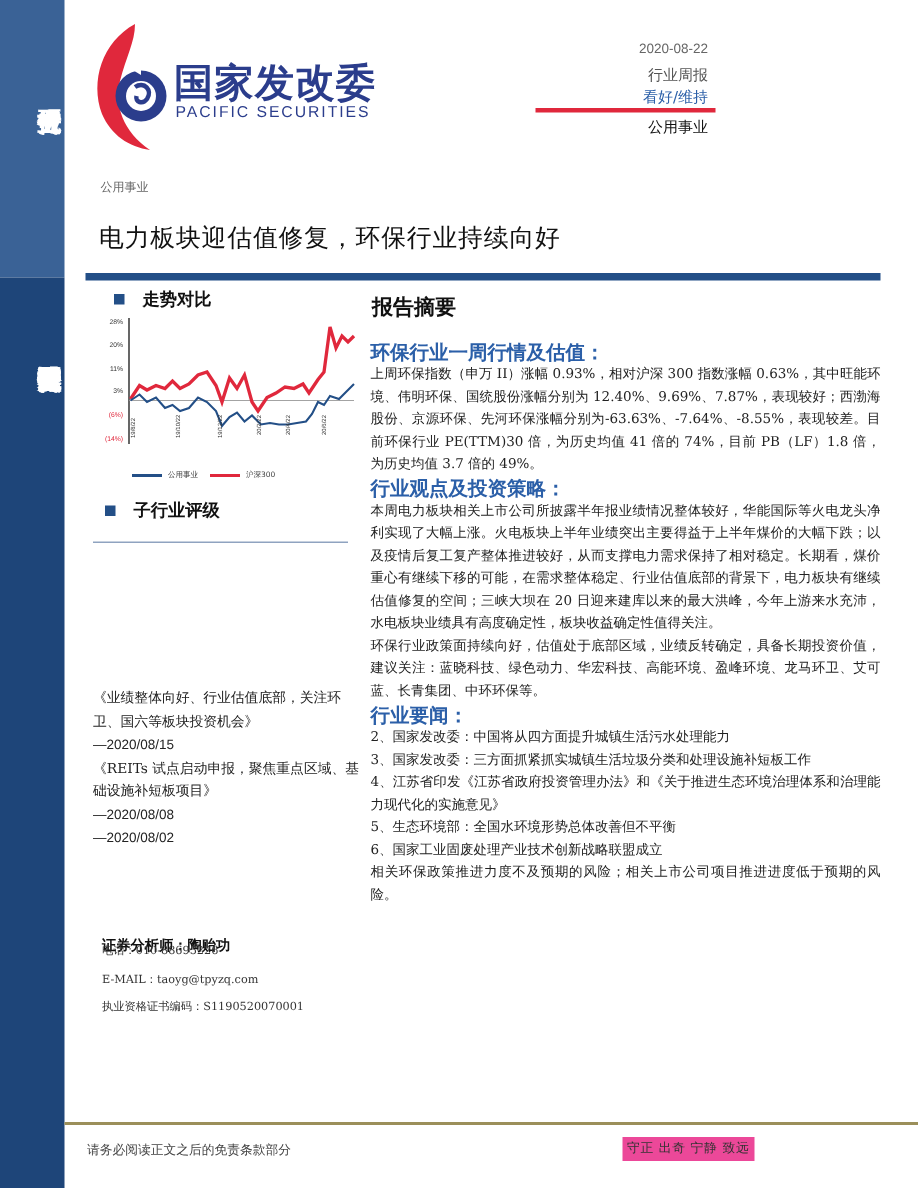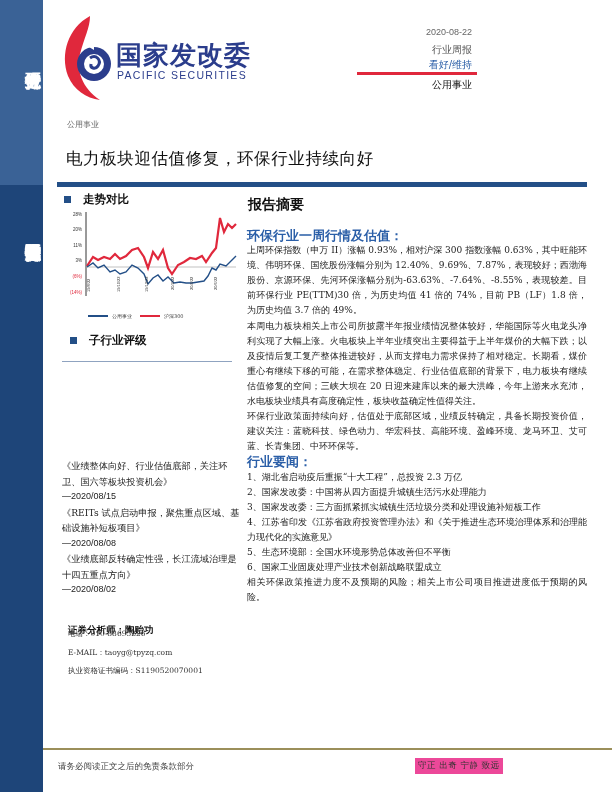--- a/index.html
+++ b/index.html
@@ -72,21 +72,21 @@
 <div class="hdr-date">2020-08-22</div>
 <div class="hdr-type">行业周报</div>
 <div class="hdr-rating">看好/维持</div>
 <div class="hdr-redline"></div>
 <div class="hdr-sector">公用事业</div>
 
 <div class="crumb">公用事业</div>
 <div class="title">电力板块迎估值修复，环保行业持续向好</div>
 <div class="title-bar"></div>
 
-<div class="sec-head" style="left:64px; top:192px;">
+<div class="sec-head" style="left:76px; top:192px;">
   <span class="sq"></span><span>走势对比</span>
 </div>
 
 <svg class="chart" viewBox="0 0 180 90">
 
   <line x1="26" y1="2" x2="26" y2="86" stroke="#000" stroke-width="0.8"></line>
   <g font-size="4.5" font-family="Liberation Sans, sans-serif" text-anchor="end">
     <text x="22" y="6" fill="#333">28%</text>
     <text x="22" y="21" fill="#333">20%</text>
     <text x="22" y="37" fill="#333">11%</text>
@@ -120,38 +120,37 @@
 <div class="sec-head" style="left:70px; top:333px;">
   <span class="sq"></span><span>子行业评级</span>
 </div>
 <div class="divider-l"></div>
 
 <div class="refs">
   <div>《业绩整体向好、行业估值底部，关注环卫、国六等板块投资机会》</div>
   <div class="date">—2020/08/15</div>
   <div>《REITs 试点启动申报，聚焦重点区域、基础设施补短板项目》</div>
   <div class="date">—2020/08/08</div>
-  <div>《业绩底部反转确定性强，长江流域治理是十四五重点方向》</div>
   <div class="date">—2020/08/02</div>
 </div>
 
 <div class="analyst">证券分析师：陶贻功</div>
 <div class="contact" style="top:629px;">电话：010-88695226</div>
 <div class="contact" style="top:648px;">E-MAIL：taoyg@tpyzq.com</div>
 <div class="contact" style="top:666px;">执业资格证书编码：S1190520070001</div>
 
 <div class="sum-title">报告摘要</div>
 
 <div class="body" style="top:228px;">
   <div class="sub">环保行业一周行情及估值：</div>
   <div>上周环保指数（申万 II）涨幅 0.93%，相对沪深 300 指数涨幅 0.63%，其中旺能环境、伟明环保、国统股份涨幅分别为 12.40%、9.69%、7.87%，表现较好；西渤海股份、京源环保、先河环保涨幅分别为-63.63%、-7.64%、-8.55%，表现较差。目前环保行业 PE(TTM)30 倍，为历史均值 41 倍的 74%，目前 PB（LF）1.8 倍，为历史均值 3.7 倍的 49%。</div>
+  <div class="sub">行业观点及投资策略：</div>
   <div>本周电力板块相关上市公司所披露半年报业绩情况整体较好，华能国际等火电龙头净利实现了大幅上涨。火电板块上半年业绩突出主要得益于上半年煤价的大幅下跌；以及疫情后复工复产整体推进较好，从而支撑电力需求保持了相对稳定。长期看，煤价重心有继续下移的可能，在需求整体稳定、行业估值底部的背景下，电力板块有继续估值修复的空间；三峡大坝在 20 日迎来建库以来的最大洪峰，今年上游来水充沛，水电板块业绩具有高度确定性，板块收益确定性值得关注。</div>
   <div>环保行业政策面持续向好，估值处于底部区域，业绩反转确定，具备长期投资价值，建议关注：蓝晓科技、绿色动力、华宏科技、高能环境、盈峰环境、龙马环卫、艾可蓝、长青集团、中环环保等。</div>
   <div class="sub">行业要闻：</div>
-  <div>1、湖北省启动疫后重振“十大工程”，总投资 2.3 万亿</div>
   <div>2、国家发改委：中国将从四方面提升城镇生活污水处理能力</div>
   <div>3、国家发改委：三方面抓紧抓实城镇生活垃圾分类和处理设施补短板工作</div>
   <div>4、江苏省印发《江苏省政府投资管理办法》和《关于推进生态环境治理体系和治理能力现代化的实施意见》</div>
   <div>5、生态环境部：全国水环境形势总体改善但不平衡</div>
   <div>6、国家工业固废处理产业技术创新战略联盟成立</div>
   <div>相关环保政策推进力度不及预期的风险；相关上市公司项目推进进度低于预期的风险。</div>
 </div>
 
 <div class="foot-line"></div>
 <div class="foot-left">请务必阅读正文之后的免责条款部分</div>

